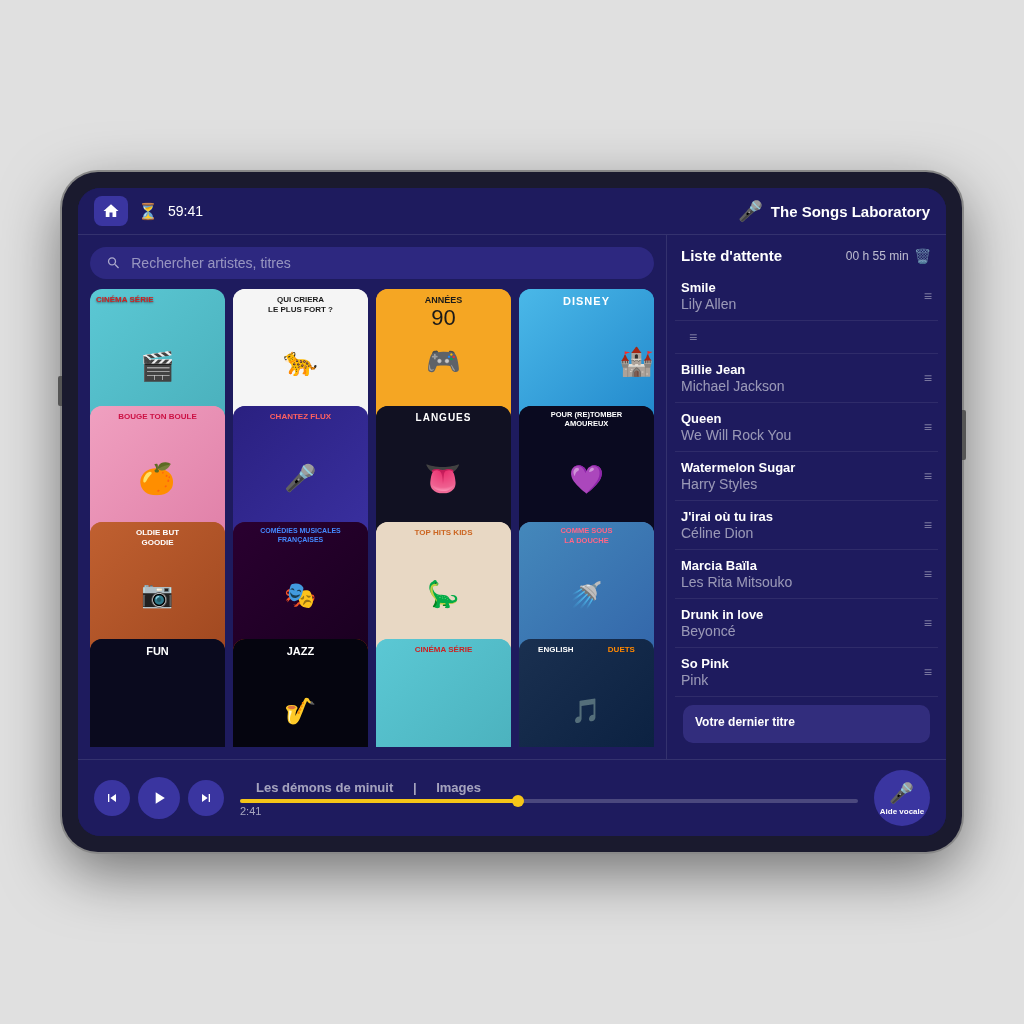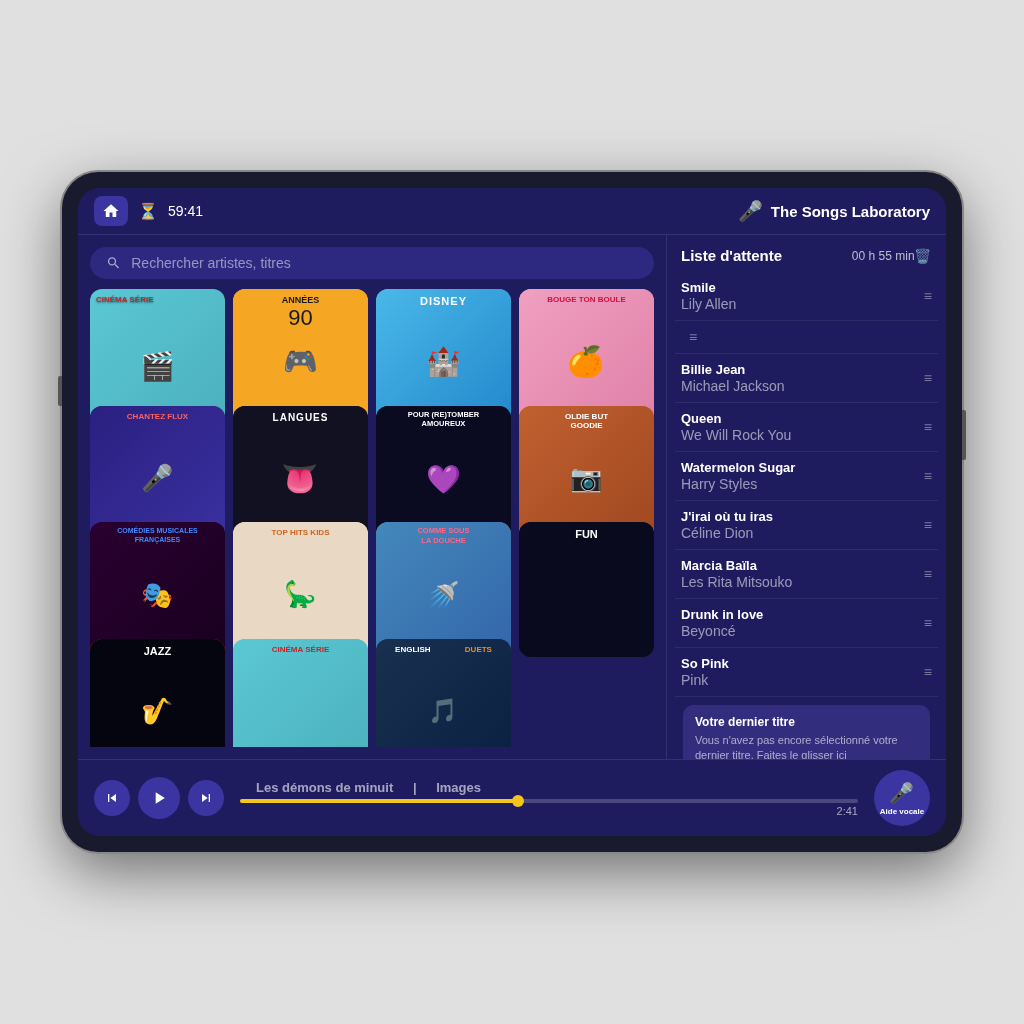--- a/index.html
+++ b/index.html
@@ -159,20 +159,21 @@
     .queue-title {
       color: white;
       font-size: 15px;
       font-weight: 700;
     }
     .queue-time {
       color: rgba(255,255,255,0.7);
       font-size: 12px;
       display: flex;
       align-items: center;
+      gap: 6px;
     }
     .queue-list {
       flex: 1;
       overflow-y: auto;
       padding: 0 8px;
     }
     .queue-list::-webkit-scrollbar { width: 3px; }
     .queue-list::-webkit-scrollbar-track { background: transparent; }
     .queue-list::-webkit-scrollbar-thumb { background: rgba(255,255,255,0.3); border-radius: 2px; }
     .queue-item {
@@ -278,21 +279,20 @@
       height: 12px;
       background: #f5c518;
       border-radius: 50%;
       position: absolute;
       right: -6px;
       top: -4px;
     }
     .progress-time {
       color: rgba(255,255,255,0.6);
       font-size: 11px;
-      text-align: right;
       margin-top: 2px;
     }
     .aide-vocale {
       background: #3a35a0;
       border-radius: 50%;
       width: 56px;
       height: 56px;
       display: flex;
       flex-direction: column;
       align-items: center;
@@ -370,33 +370,39 @@
 
         <div class="grid-container">
 
           <div class="grid-card card-cinema">
             <div class="card-content">
               <div class="card-label" style="color:#cc2222;font-size:8px;font-weight:800;">CINÉMA SÉRIE</div>
               <div style="position:absolute;bottom:0;left:0;right:0;top:20px;display:flex;align-items:center;justify-content:center;font-size:28px;">🎬</div>
             </div>
           </div>
 
+          <div class="grid-card card-qui">
+            <div class="card-content" style="background:#f5f5f5;">
+              <div style="position:absolute;top:6px;left:6px;right:6px;font-size:8px;font-weight:800;color:#1a1a1a;text-align:center;line-height:1.2;">QUI CRIERA<br>LE PLUS FORT ?</div>
+              <div style="font-size:28px;margin-top:10px;">🐆</div>
+            </div>
+          </div>
 
           <div class="grid-card card-annees">
             <div class="card-content" style="background:#f5a623;">
               <div style="position:absolute;top:6px;left:6px;right:6px;text-align:center;">
                 <div style="font-size:9px;font-weight:800;color:#1a1a1a;">ANNÉES</div>
                 <div style="font-size:22px;font-weight:400;color:#1a1a1a;">90</div>
               </div>
               <div style="font-size:28px;margin-top:10px;">🎮</div>
             </div>
           </div>
 
           <div class="grid-card card-disney">
-            <div class="card-content" style="background:linear-gradient(135deg,#4ab8e8,#2288cc);">
+            <div class="card-content" style="background:linear-gradient(135deg,#4ab8e8,#2288cc);justify-content:flex-end;">
               <div style="position:absolute;top:6px;left:6px;right:6px;text-align:center;font-size:11px;font-weight:800;color:white;letter-spacing:1px;">DISNEY</div>
               <div style="font-size:28px;margin-top:10px;">🏰</div>
             </div>
           </div>
 
           <div class="grid-card card-bouge">
             <div class="card-content" style="background:linear-gradient(135deg,#f0a0c0,#e080a8);">
               <div style="position:absolute;top:6px;left:6px;right:6px;font-size:8px;font-weight:800;color:#cc1144;text-align:center;">BOUGE TON BOULE</div>
               <div style="font-size:30px;margin-top:10px;">🍊</div>
             </div>
@@ -556,21 +562,20 @@
           <div class="queue-item">
             <div class="queue-item-info">
               <div class="queue-item-title">So Pink</div>
               <div class="queue-item-artist">Pink</div>
             </div>
             <div class="queue-item-drag">≡</div>
           </div>
 
           <div class="votre-dernier">
             <div class="votre-dernier-title">Votre dernier titre</div>
-            <div class="votre-dernier-desc">Vous n'avez pas encore sélectionné votre dernier titre. Faites le glisser ici</div>
           </div>
 
         </div>
       </div>
 
     </div>
 
     <div class="bottom-player">
       <div class="player-controls">
         <button class="ctrl-btn">

